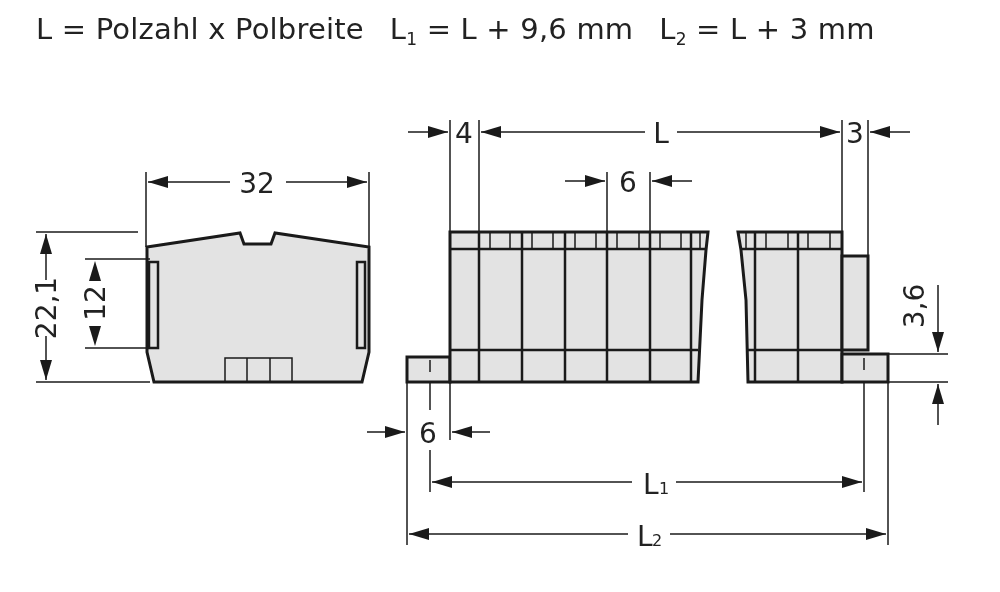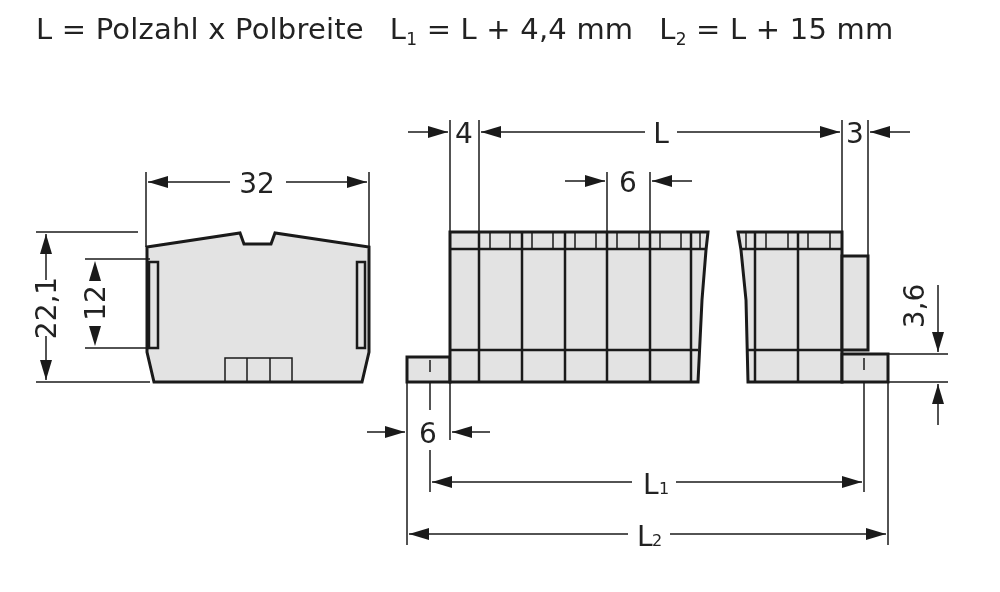--- a/index.html
+++ b/index.html
@@ -12,21 +12,21 @@
   .sub{font-size:16px;}
   .body{fill:#e3e3e3;stroke:#1a1a1a;stroke-width:3;}
   .thin{stroke:#1a1a1a;stroke-width:1.5;fill:none;}
   .mid{stroke:#1a1a1a;stroke-width:2.5;fill:none;}
   .arrow{fill:#1a1a1a;}
 </style>
 </head>
 <body>
 
 <div id="formula">
-  <span>L = Polzahl x Polbreite</span><span class="gap"></span><span>L</span><sub>1</sub><span> = L + 4,4 mm</span><span class="gap"></span><span>L</span><sub>2</sub><span> = L + 15 mm</span>
+  <span>L = Polzahl x Polbreite</span><span class="gap"></span><span>L</span><sub>1</sub><span> = L + 9,6 mm</span><span class="gap"></span><span>L</span><sub>2</sub><span> = L + 3 mm</span>
 </div>
 
 <svg width="1000" height="592" viewBox="0 0 1000 592">
 
   <g>
     <path class="body" d="M147,247 L240,233 L244,244 L271,244 L275,233 L369,247 L369,352 L362,382 L154,382 L147,352 Z"></path>
 
     <rect x="149" y="262" width="9" height="86" class="mid" fill="none"></rect>
     <rect x="357" y="262" width="8" height="86" class="mid" fill="none"></rect>
 

